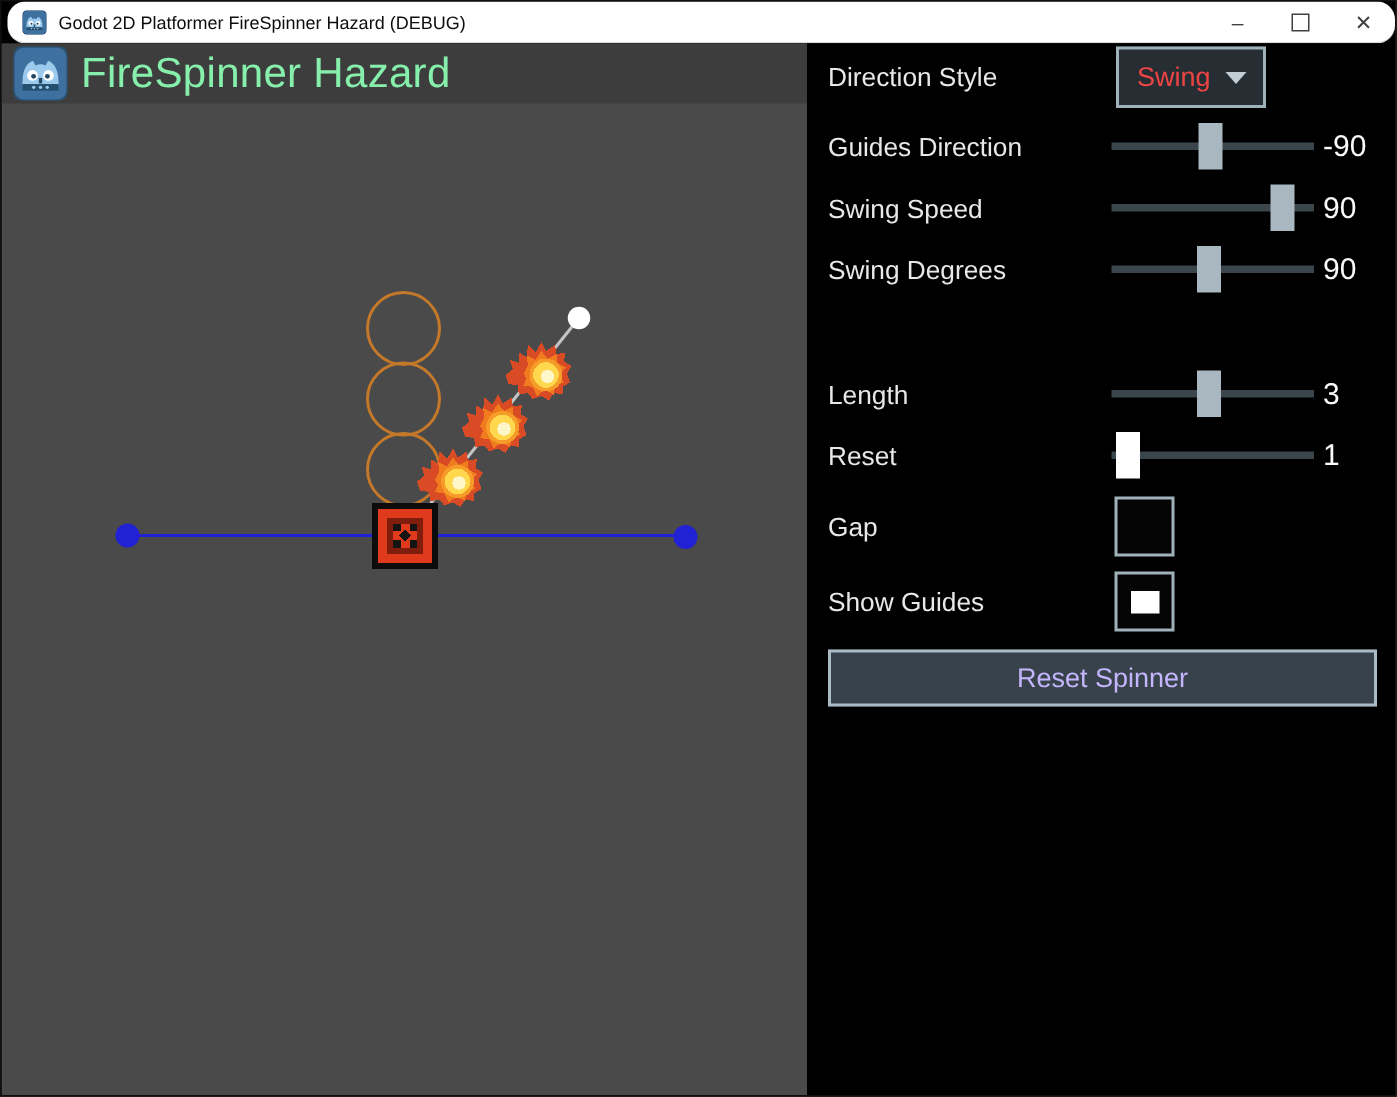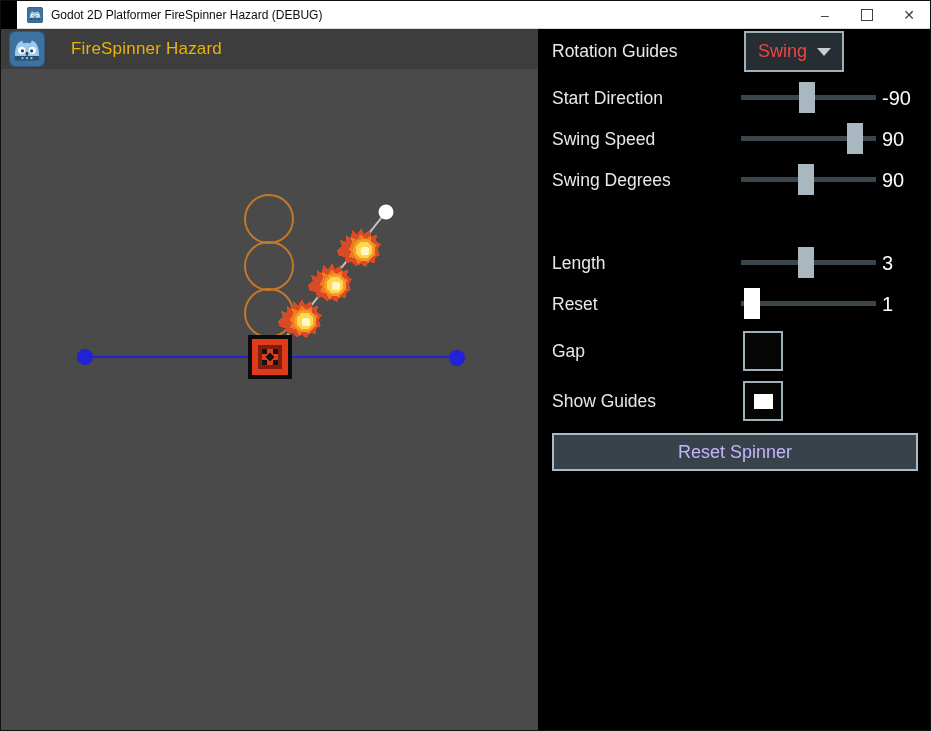--- a/index.html
+++ b/index.html
@@ -1,31 +1,31 @@
 <!DOCTYPE html>
 <html style="--titlebar-bg: #ffffff; --titlebar-text: #0d0d0d; --viewport-bg: #4a4a4a; --viewport-header-bg: #3d3d3d; --panel-bg: #000000; --panel-text: #e8e8e8; --accent-border: #9fb1b9; --control-bg: #262d33; --slider-track: #3a454c; --slider-grabber: #a9b8c0; --slider-grabber-focus: #ffffff; --button-bg: #37424b; --guide-circle: #c4782a; --rail-blue: #2121d6; --chain-line: #c4c4c4; --chain-tip: #ffffff; --godot-blue: #3f71a0;"><head>
 <meta charset="utf-8">
 <style>
   html,body{margin:0;padding:0;background:#222;}
   body{width:931px;height:731px;font-family:"Liberation Sans",sans-serif;-webkit-font-smoothing:antialiased;}
   .window{position:relative;width:931px;height:731px;box-sizing:border-box;border:1px solid #101010;background:#000;overflow:hidden;}
 
   
-  .titlebar{position:absolute;left:16px;top:0;right:0;height:28px;background:var(--titlebar-bg);display:flex;align-items:center;border-bottom:1px solid #d8d8d8;box-sizing:border-box;}
+  .titlebar{position:absolute;left:4px;top:0;right:0;height:28px;background:var(--titlebar-bg);display:flex;align-items:center;border-bottom:1px solid #d8d8d8;box-sizing:border-box;border-radius:12px;}
   .titlebar .app-icon{width:16px;height:16px;margin:0 8px 0 10px;flex:0 0 auto;}
   .titlebar .title-text{font-size:12px;color:var(--titlebar-text);white-space:nowrap;}
   .winbtns{margin-left:auto;display:flex;height:100%;}
   .winbtn{width:42px;height:100%;display:flex;align-items:center;justify-content:center;color:#404040;font-size:14px;cursor:default;}
   .winbtn .sq{width:10px;height:10px;border:1px solid #404040;display:block;}
 
   
   .game{position:absolute;left:0;top:28px;width:537px;height:703px;background:var(--viewport-bg);overflow:hidden;}
   .game-header{height:40px;background:var(--viewport-header-bg);display:flex;align-items:center;padding-left:8px;box-sizing:border-box;}
   .game-header .g-icon{width:36px;height:36px;margin-top:-1px;}
-  .game-header .g-title{margin-left:26px;font-size:17px;color:#eab308;letter-spacing:.2px;}
+  .game-header .g-title{margin-left:9px;font-size:28px;color:#86efac;letter-spacing:.2px;}
   .scene{position:absolute;left:0;top:40px;width:537px;height:663px;}
 
   
   .panel{position:absolute;left:537px;top:28px;width:394px;height:703px;background:var(--panel-bg);color:var(--panel-text);}
   .row{position:absolute;left:0;right:0;height:40px;}
   .row .lbl{position:absolute;left:14px;top:0;line-height:40px;font-size:17.5px;color:var(--panel-text);white-space:nowrap;}
   .row-rotation{top:2px;height:41px;}
   .row-rotation .lbl{line-height:41px;}
   .dropdown{position:absolute;left:206px;top:0;width:100px;height:41px;box-sizing:border-box;border:2px solid var(--accent-border);background:var(--control-bg);display:flex;align-items:center;cursor:default;}
   .dropdown .dd-text{margin-left:12px;font-size:18px;color:#ef4444;}
@@ -131,29 +131,29 @@
       <use href="#flame" transform="translate(305,190)"></use>
       <use href="#flame" transform="translate(334,155)"></use>
 
       <use href="#hub-box" transform="translate(247,266)"></use>
     </svg>
   </div>
 
   <div class="panel">
 
     <div class="row row-rotation">
-      <span class="lbl">Rotation Guides</span>
+      <span class="lbl">Direction Style</span>
       <div class="dropdown">
         <span class="dd-text">Swing</span>
         <span class="dd-arrow"></span>
       </div>
     </div>
 
     <div class="row" style="top:49px">
-      <span class="lbl">Start Direction</span>
+      <span class="lbl">Guides Direction</span>
       <div class="track">
           <div class="grabber" style="left: calc(49% - 8px);"></div>
         </div>
       <span class="val">-90</span>
     </div>
 
     <div class="row" style="top:90px">
       <span class="lbl">Swing Speed</span>
       <div class="track">
           <div class="grabber" style="left: calc(84.5% - 8px);"></div>

